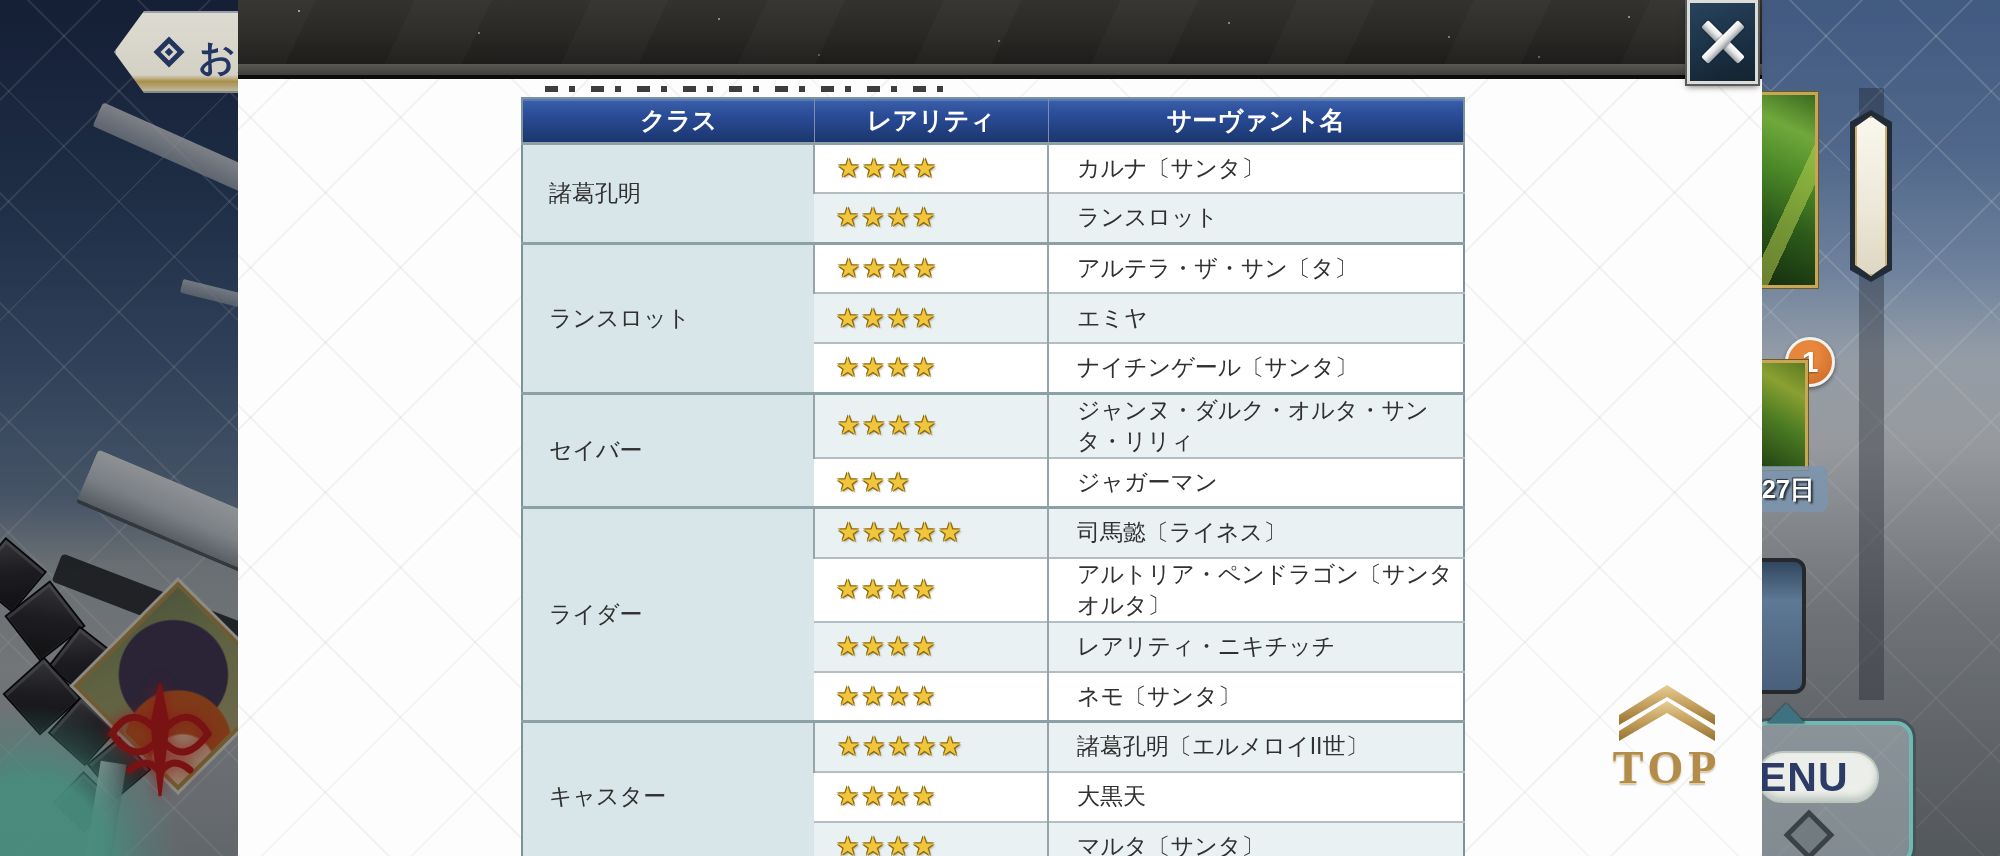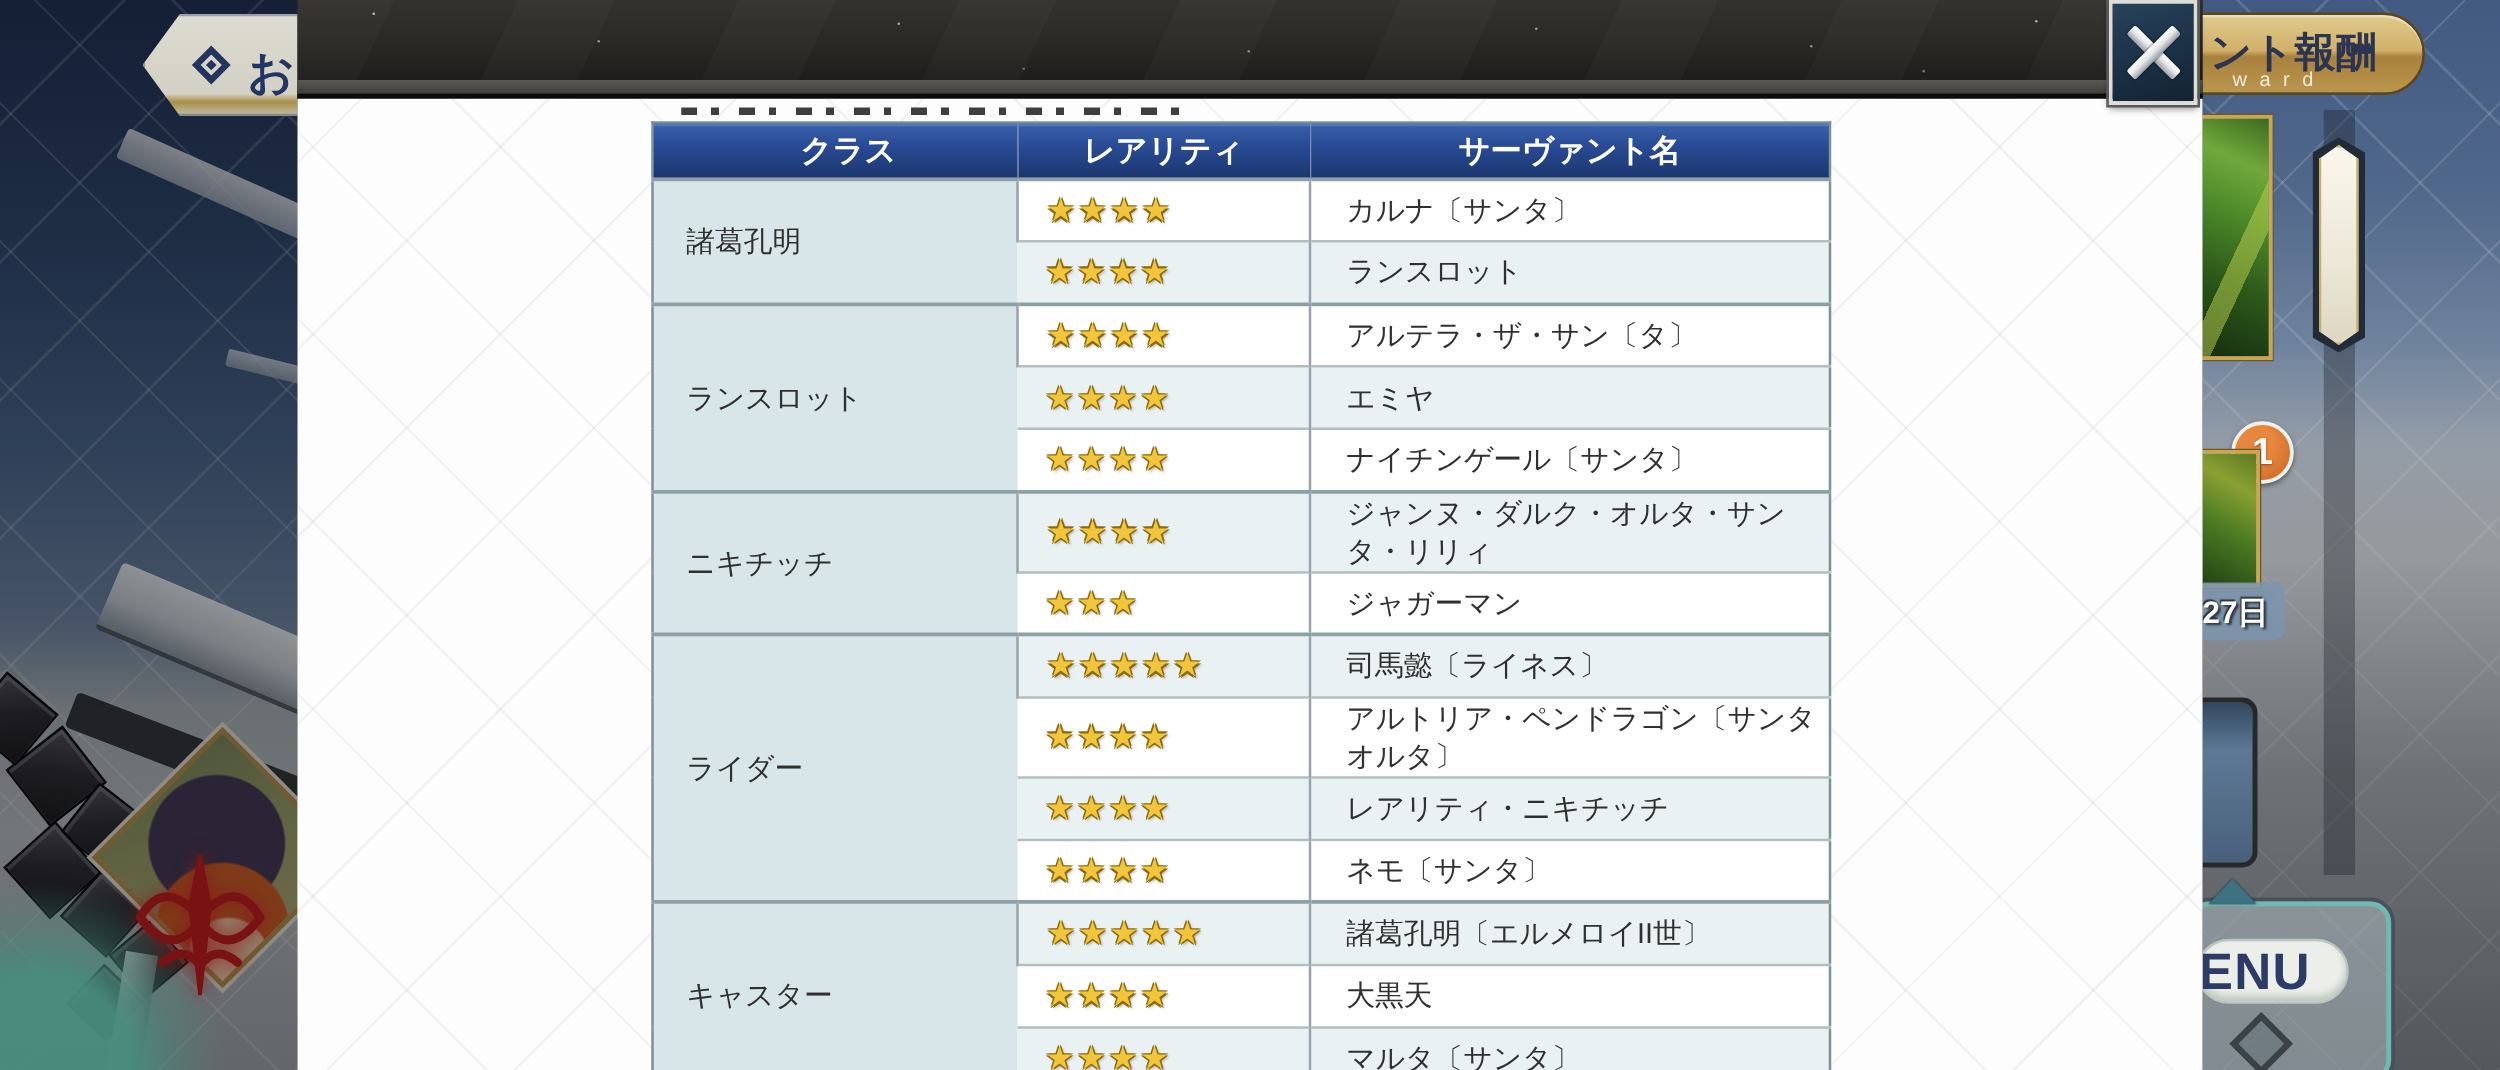--- a/index.html
+++ b/index.html
@@ -201,24 +201,20 @@
     <div class="notice-banner">
       <div class="notice-diamond"></div>
       <div class="notice-label">お知</div>
     </div>
   </div>
 
   <div class="right-strip">
     <div class="lattice"></div>
     <div class="scrim-right"></div>
 
-    <div class="reward-banner">
-      <div class="reward-label">ント報酬</div>
-      <div class="reward-sublabel">ward</div>
-    </div>
 
     <div class="event-card card1"></div>
 
     <div class="scroll-track"></div>
     <div class="scroll-thumb">
       <div class="scroll-thumb-inner"></div>
     </div>
 
     <div class="noti-badge">
       <span>1</span>
@@ -278,21 +274,21 @@
           </tr>
           <tr>
             <td class="rarity-cell shade"><span class="stars">★★★★</span></td>
             <td class="name-cell shade">エミヤ</td>
           </tr>
           <tr>
             <td class="rarity-cell"><span class="stars">★★★★</span></td>
             <td class="name-cell">ナイチンゲール〔サンタ〕</td>
           </tr>
           <tr class="group-start">
-            <td class="class-cell" rowspan="2">ニキチッチ</td>
+            <td class="class-cell" rowspan="2">セイバー</td>
             <td class="rarity-cell shade"><span class="stars">★★★★</span></td>
             <td class="name-cell shade">ジャンヌ・ダルク・オルタ・サンタ・リリィ</td>
           </tr>
           <tr>
             <td class="rarity-cell"><span class="stars">★★★</span></td>
             <td class="name-cell">ジャガーマン</td>
           </tr>
           <tr class="group-start">
             <td class="class-cell" rowspan="4">ライダー</td>
             <td class="rarity-cell shade"><span class="stars">★★★★★</span></td>
@@ -319,20 +315,34 @@
             <td class="rarity-cell"><span class="stars">★★★★</span></td>
             <td class="name-cell">大黒天</td>
           </tr>
           <tr>
             <td class="rarity-cell shade"><span class="stars">★★★★</span></td>
             <td class="name-cell shade">マルタ〔サンタ〕</td>
           </tr>
         </tbody>
     </table>
 
+    <div class="top-link">
+      <svg width="104" height="62" viewBox="0 0 104 62">
+        <defs>
+          <linearGradient id="goldgrad" x1="0" y1="0" x2="0" y2="1">
+            <stop offset="0" stop-color="#e8cd93"></stop>
+              <stop offset="0.5" stop-color="#c3a05e"></stop>
+              <stop offset="1" stop-color="#96722f"></stop>
+          </linearGradient>
+        </defs>
+        <path d="M4 36 L52 6 L100 36 L100 46 L52 18 L4 46 Z" fill="url(#goldgrad)"></path>
+        <path d="M4 52 L52 22 L100 52 L100 62 L52 34 L4 62 Z" fill="url(#goldgrad)"></path>
+      </svg>
+      <div class="top-link-label">TOP</div>
+    </div>
   </div>
 
   <div class="close-button">
     <div class="close-x">
         <span></span>
         <span></span>
       </div>
   </div>
 
 </div>

